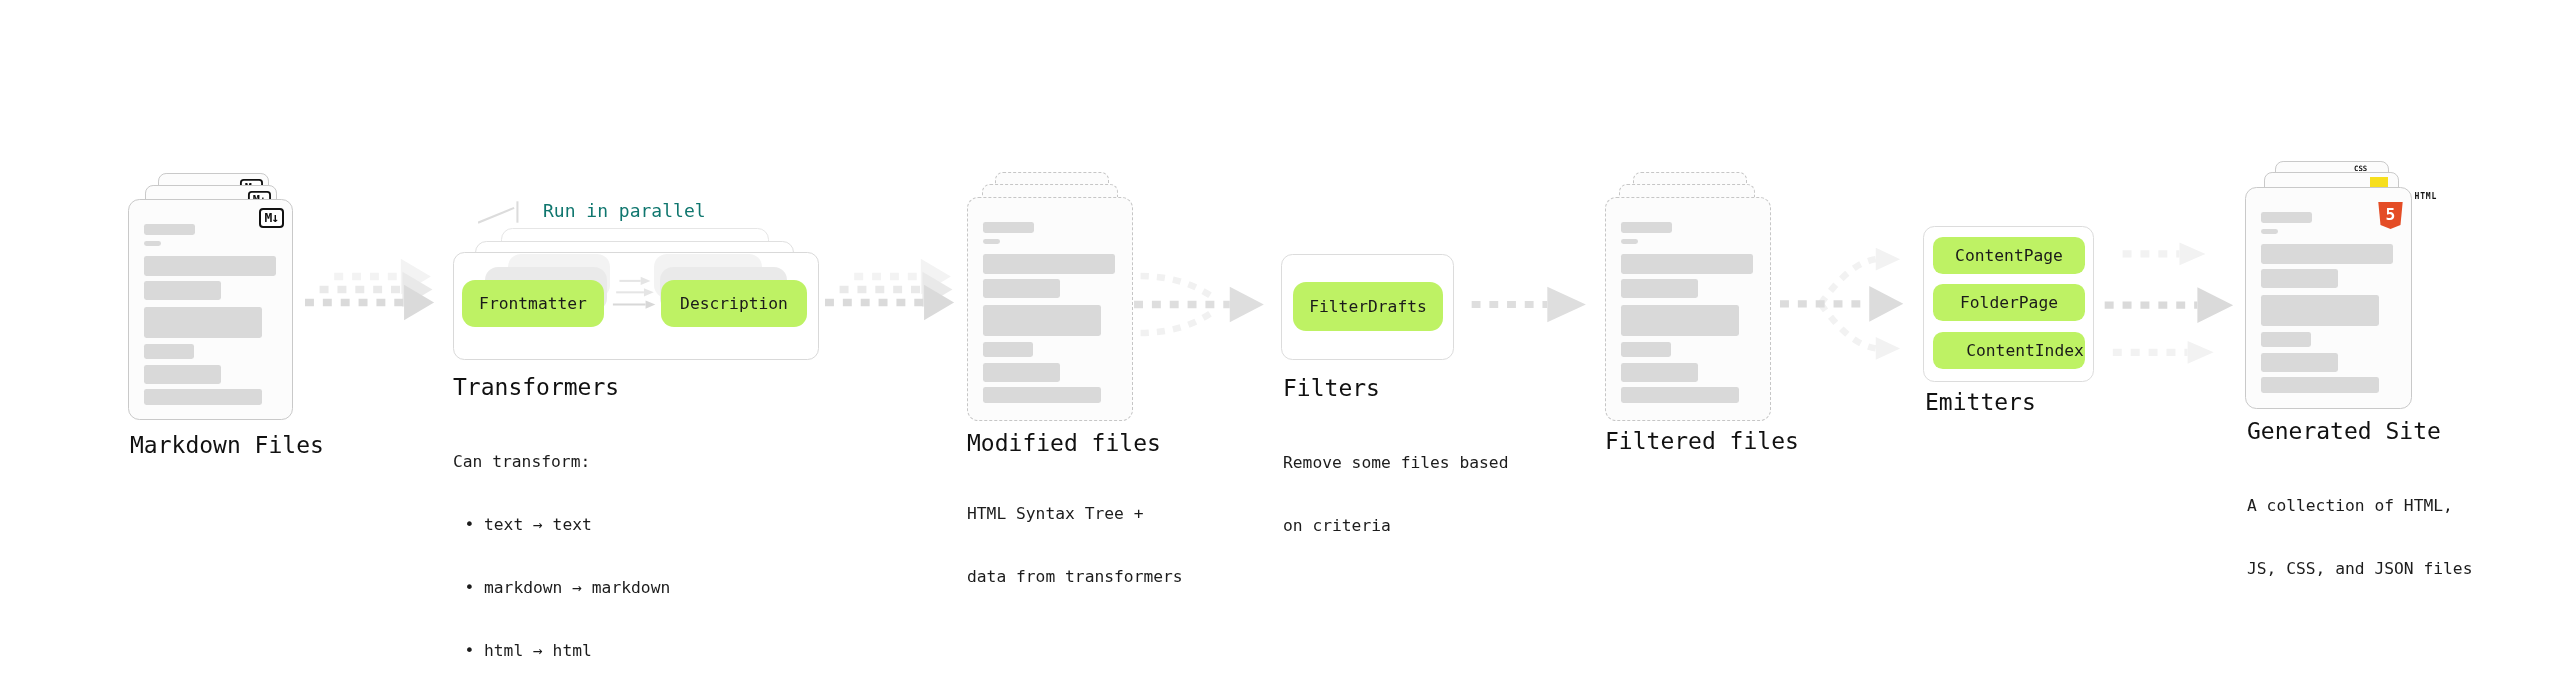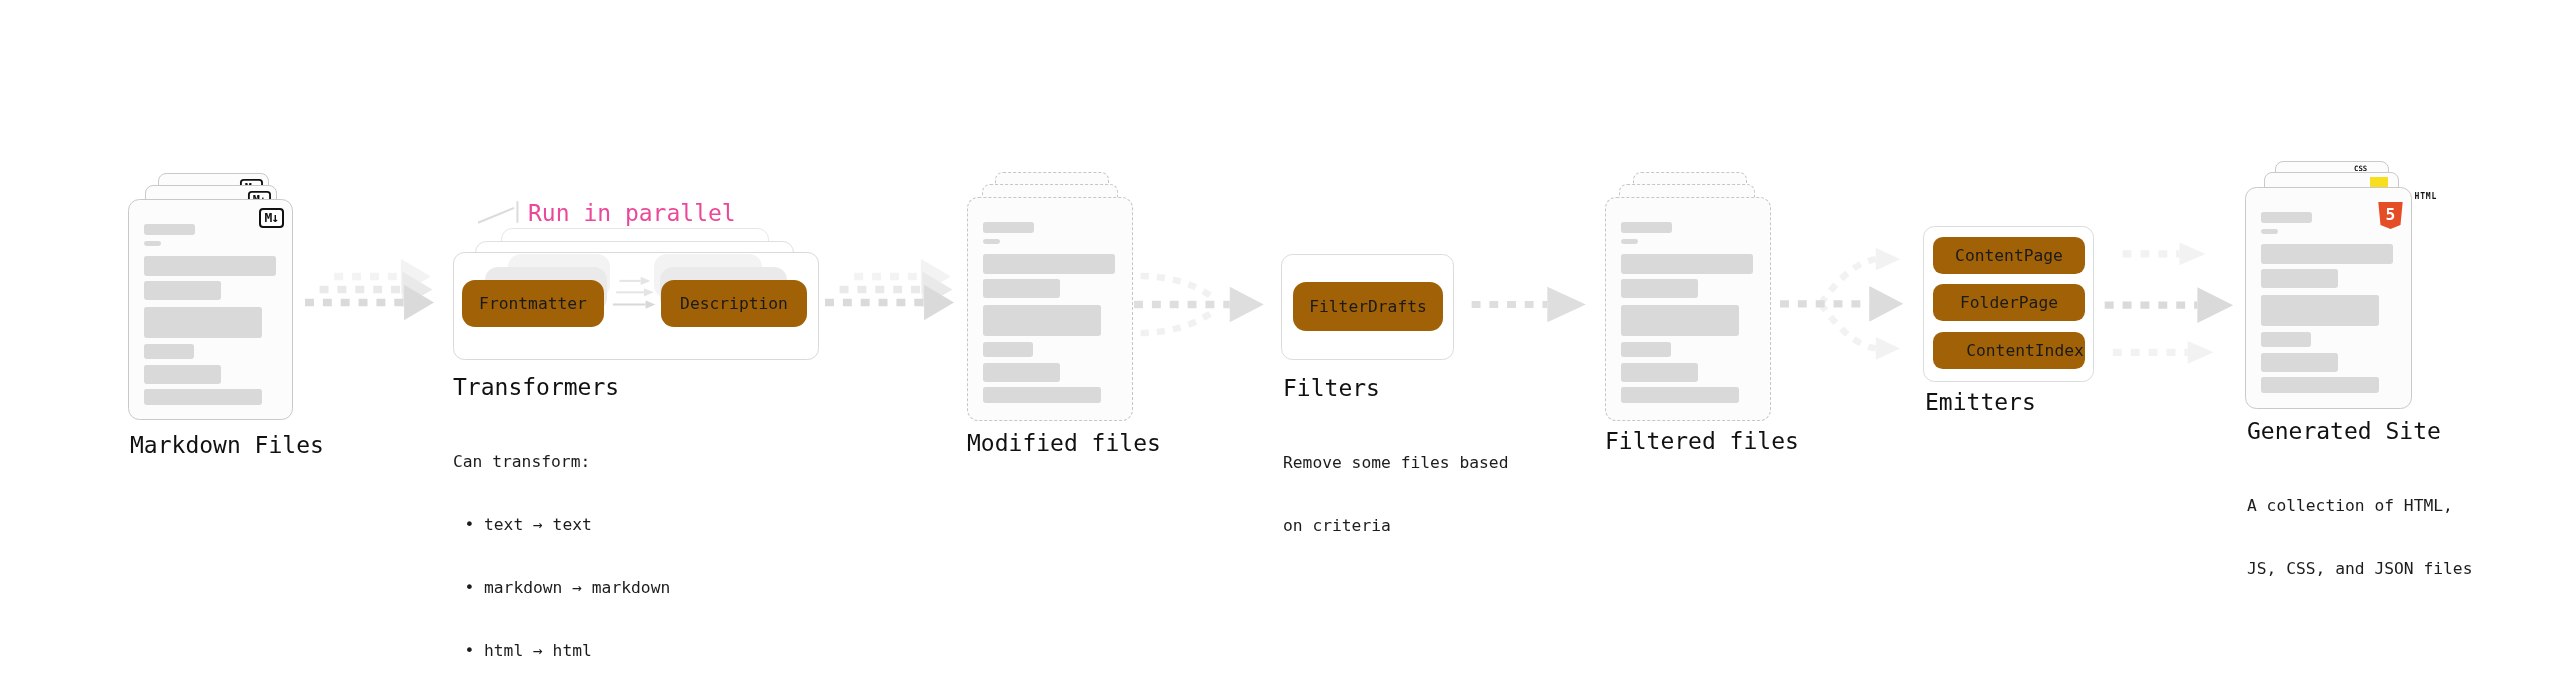--- a/index.html
+++ b/index.html
@@ -33,29 +33,29 @@
     border-bottom:3.3px solid #2965f1;padding:0 0.8px;line-height:8.1px;}
   .js-badge{position:absolute;right:9.8px;top:4.1px;width:18.7px;height:10.6px;background:#f7df1e;}
   .html5-logo{position:absolute;text-align:center;width:28px;}
   .html5-word{font-size:8.1px;font-weight:bold;letter-spacing:0.8px;color:#111;margin-left:38px;}
   .html5-shield{width:24.4px;height:27px;margin:0.8px auto 0;background:#e44d26;color:#fff;
     clip-path:polygon(0 0,100% 0,91% 85%,50% 100%,9% 85%);
     font-size:16.3px;font-weight:bold;line-height:26px;text-align:center;}
   
   .frame{position:absolute;background:#ffffff;border:1.6px solid #dcdcdc;border-radius:11.4px;box-sizing:border-box;}
   .chip{
-    position:absolute;background:#a16207;border-radius:13px;color:#1a1a1a;
+    position:absolute;background:#bef264;border-radius:13px;color:#1a1a1a;
     display:flex;align-items:center;justify-content:center;font-size:16.3px;box-sizing:border-box;
   }
   .ghost1{background:#eaeaea;}
   .ghost2{background:#f3f3f3;}
   
   .stage-label{position:absolute;font-size:23px;color:#111;white-space:pre;}
   .stage-sub{position:absolute;font-size:16.3px;line-height:21px;color:#1c1c1c;white-space:pre;}
-  .annotation{position:absolute;font-size:23px;color:#ec4899;white-space:pre;}
+  .annotation{position:absolute;font-size:18px;color:#0f766e;white-space:pre;margin-left:15px;}
 </style>
 </head>
 <body>
 
 <div id="canvas">
 
   <div>
     <div class="doc peek" style="left:158px;top:173px;width:111px;height:41px;z-index:1;">
       <div class="md-badge">M↓</div>
     </div>
@@ -159,20 +159,24 @@
         <div class="bar r3"></div>
         <div class="bar r4"></div>
         <div class="bar r5"></div>
         <div class="bar r6"></div>
         <div class="bar r7"></div>
         <div class="bar r8"></div>
       </div>
     </div>
   </div>
   <div class="stage-label" style="left:967px;top:430px;">Modified files</div>
+  <div class="stage-sub" style="left:967px;top:461px;">
+    <div>HTML Syntax Tree +</div>
+    <div>data from transformers</div>
+  </div>
 
   <svg class="abs" style="left:1134px;top:268px;" width="138" height="73" viewBox="0 0 170 90">
     <path d="M 8,10 Q 62,10 100,38" fill="none" stroke="#f1f1f1" stroke-width="8" stroke-dasharray="10 10"></path>
     <path d="M 8,80 Q 62,80 100,52" fill="none" stroke="#f1f1f1" stroke-width="8" stroke-dasharray="10 10"></path>
     <line x1="0" y1="45" x2="118" y2="45" stroke="#dedede" stroke-width="9" stroke-dasharray="11 11"></line>
     <polygon points="118,23 160,45 118,67" fill="#dedede"></polygon>
   </svg>
 
   <div class="frame" style="left:1281px;top:254px;width:173px;height:106px;"></div>
   <div class="chip" style="left:1293px;top:282px;width:150px;height:49px;">FilterDrafts</div>

